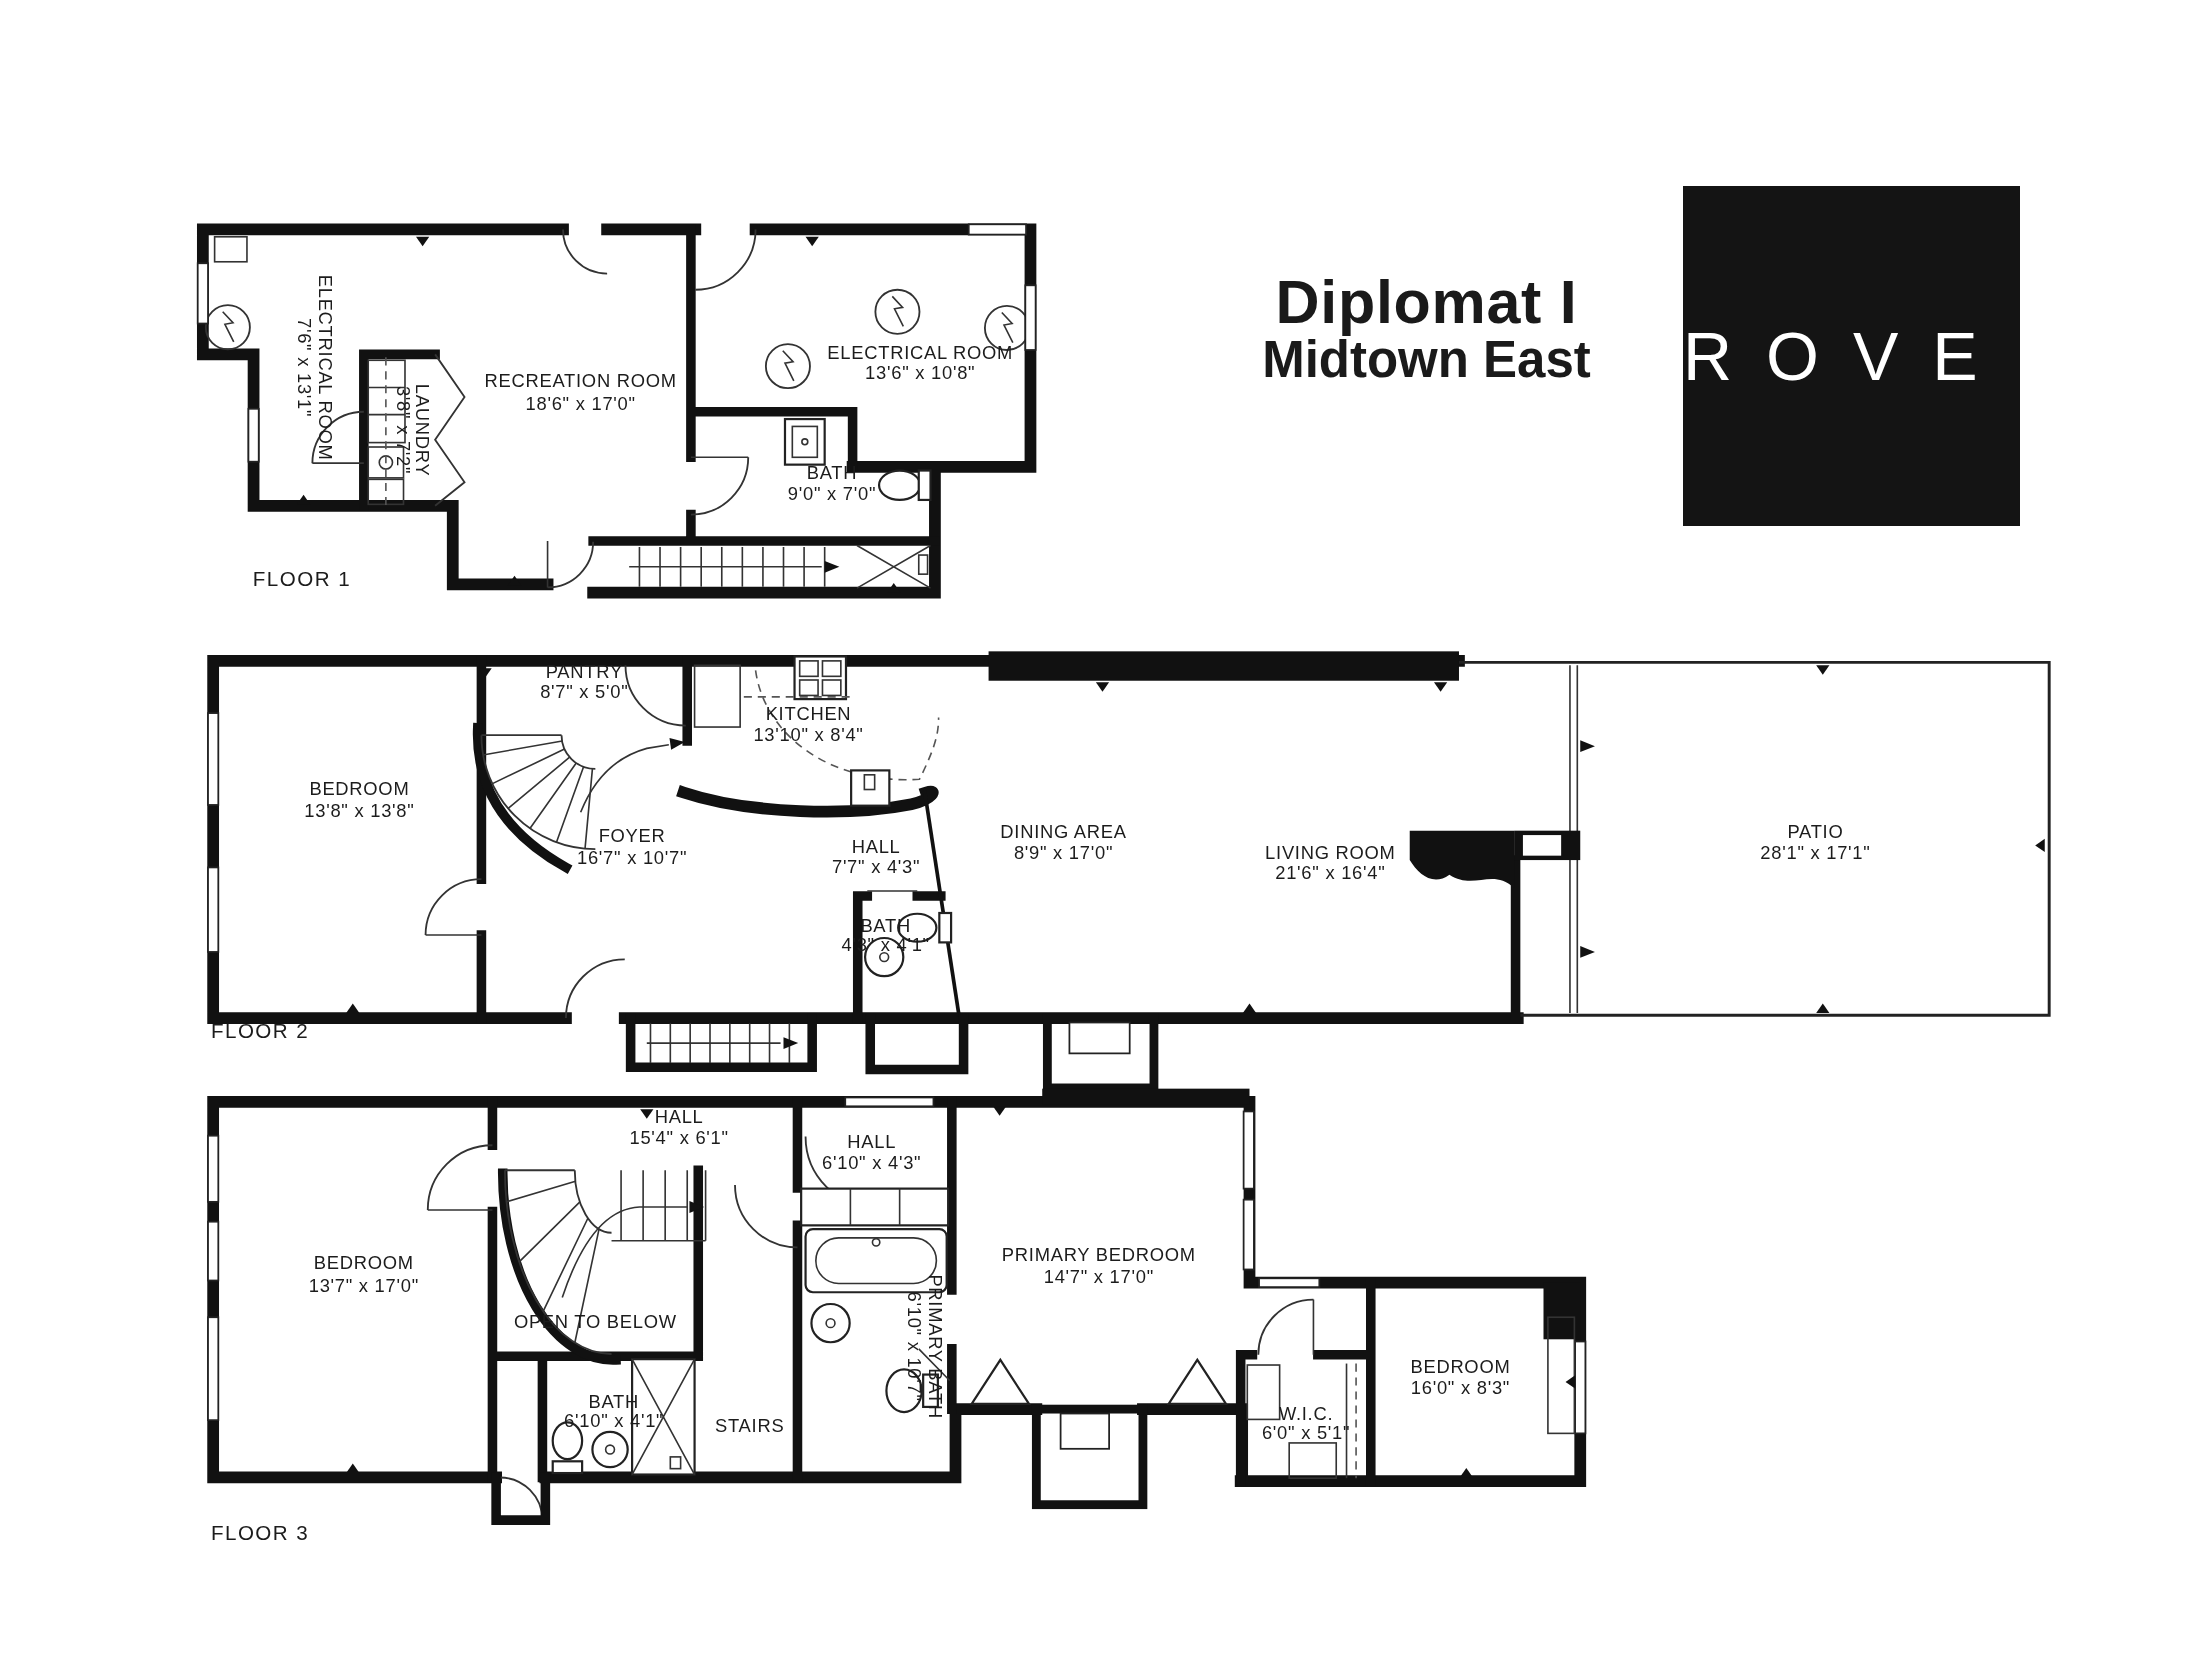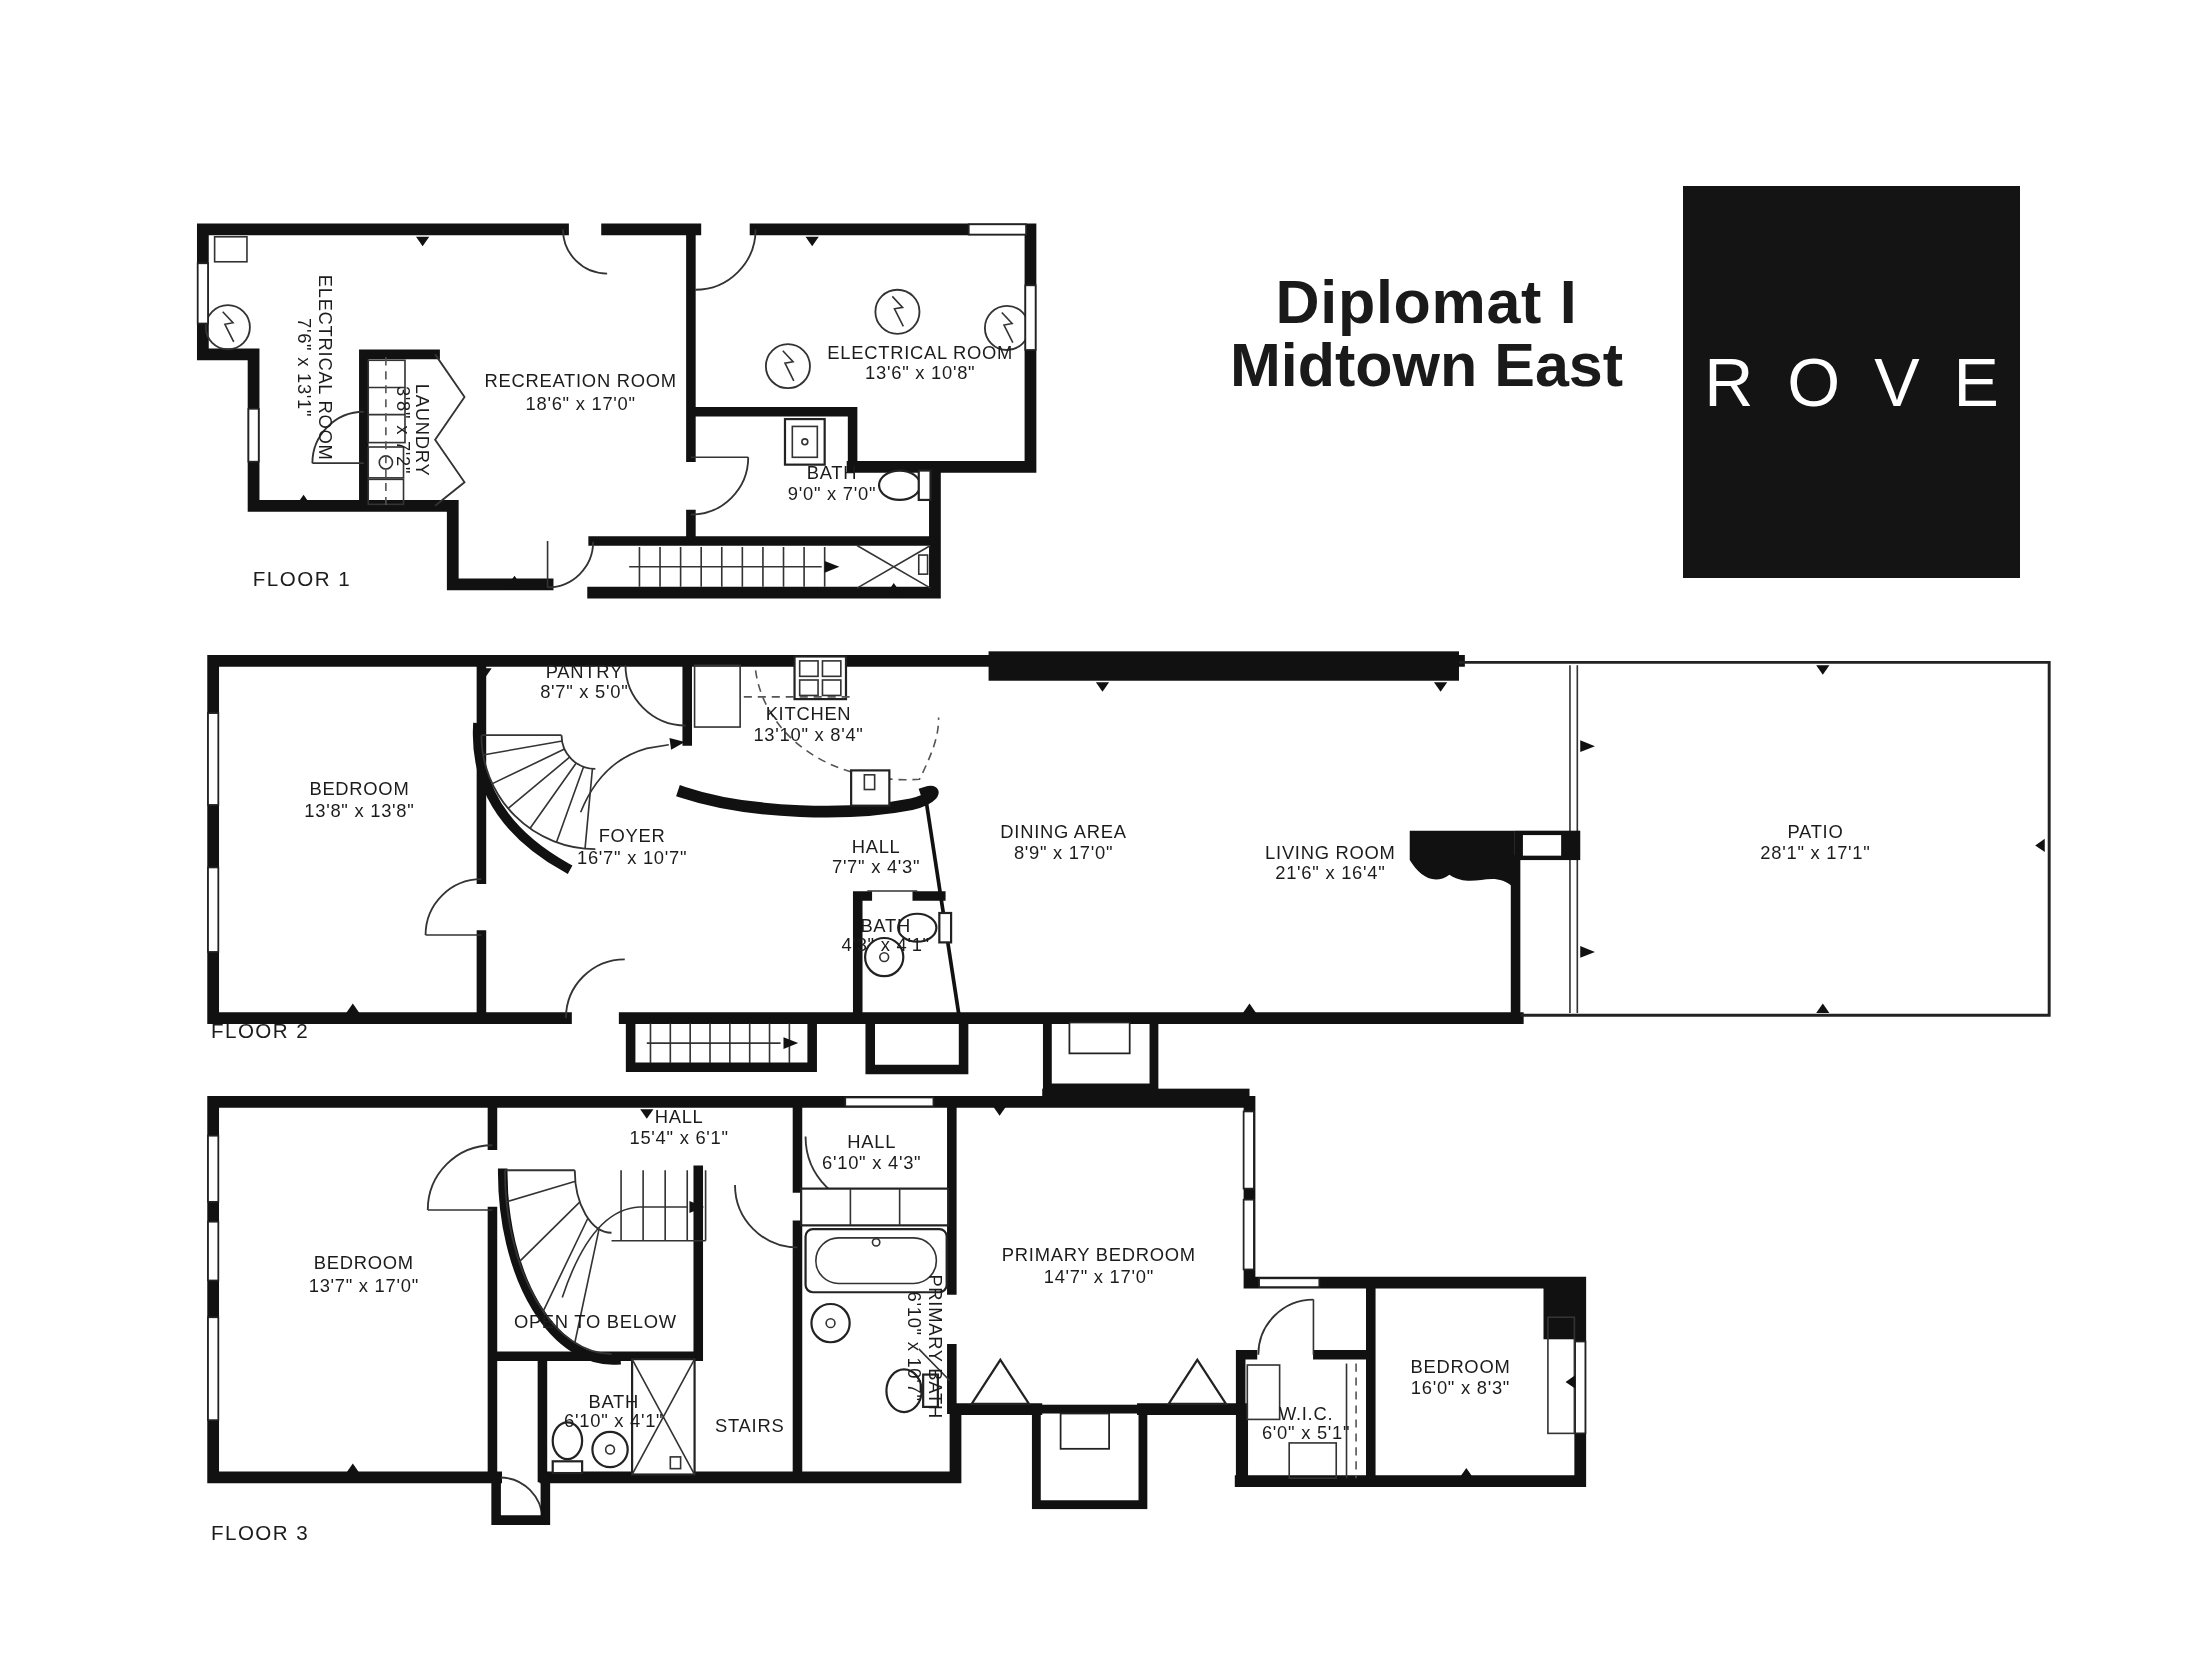--- a/index.html
+++ b/index.html
@@ -17,23 +17,23 @@
   .dash{stroke:#555;stroke-width:2.2;fill:none;stroke-dasharray:11 8}
   .win{fill:#fff;stroke:#222;stroke-width:2.4}
   .blk{fill:#111;stroke:none}
   .tick{fill:#111}
   text{font-family:"Liberation Sans",sans-serif;font-size:25px;fill:#1c1c1c;letter-spacing:1px}
   .rl{text-anchor:middle}
   .fl{font-size:28px;letter-spacing:2px}
   
   .title{position:absolute;left:1169px;top:271px;width:515px;text-align:center;color:#1a1a1a}
   .title .main{font-size:61px;font-weight:600;line-height:1.02;letter-spacing:0.7px}
-  .title .sub{font-size:61px;font-weight:600;line-height:1.05;letter-spacing:0px}
+  .title .sub{font-size:51px;font-weight:600;line-height:1.05;letter-spacing:0px}
   
-  .logo{position:absolute;left:1683px;top:186px;width:337px;height:392px;background:#141414;display:flex;align-items:center;justify-content:center}
+  .logo{position:absolute;left:1683px;top:186px;width:337px;height:340px;background:#141414;display:flex;align-items:center;justify-content:flex-start}
   .logo span{color:#fff;font-size:68px;font-weight:300;letter-spacing:34px;margin-right:-34px;font-family:"Liberation Sans",sans-serif}
 </style>
 </head>
 <body>
 
 <div class="canvas">
 
   <svg width="2205" height="1654" viewBox="0 0 3000 2250">
     <defs>
       <pattern id="hatch" width="24" height="24" patternUnits="userSpaceOnUse" patternTransform="rotate(45)">

